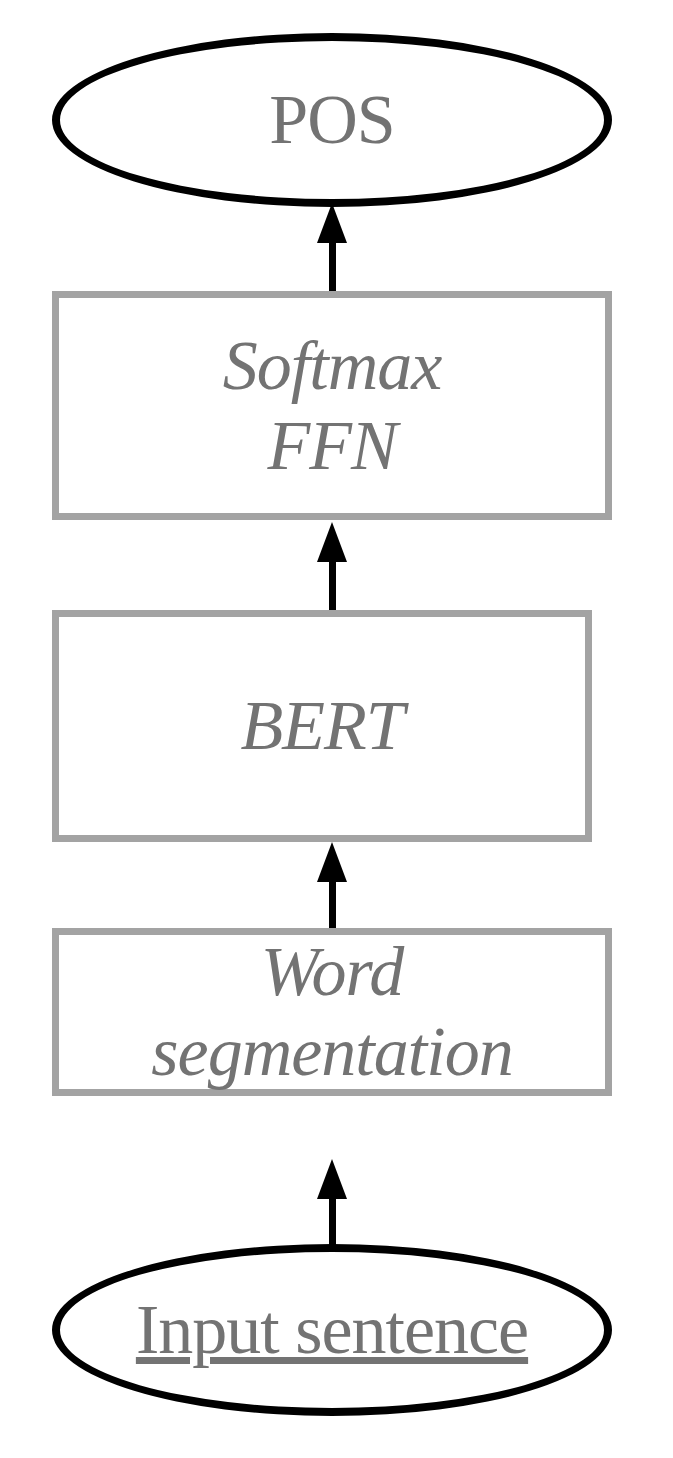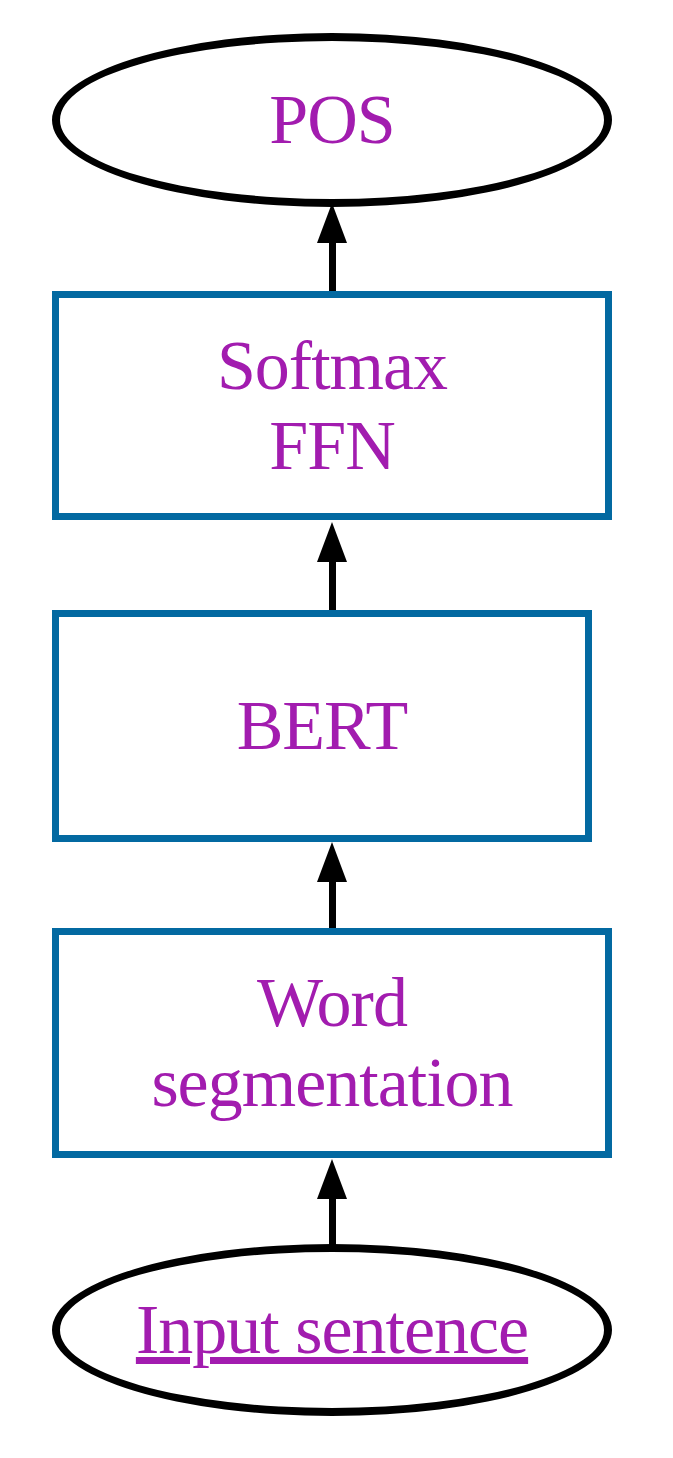--- a/index.html
+++ b/index.html
@@ -6,34 +6,35 @@
     margin: 0;
     padding: 0;
     background: #ffffff;
   }
   .canvas {
     position: relative;
     width: 673px;
     height: 1458px;
     background: #ffffff;
     font-family: "Liberation Serif", serif;
-    color: #a21caf;
+    color: #737373;
     overflow: hidden;
   }
   .node {
     position: absolute;
     box-sizing: border-box;
     background: #ffffff;
     display: flex;
     align-items: center;
     justify-content: center;
     text-align: center;
   }
   .node.rect {
-    border: 7px solid #0369a1;
+    border: 7px solid #a3a3a3;
+    font-style: italic;
   }
   .node.ellipse {
     border: 8px solid #000000;
     border-radius: 50%;
   }
   .label {
     font-size: 70px;
     line-height: 80px;
     white-space: pre-line;
     letter-spacing: -1px;
@@ -85,21 +86,21 @@
 
   <div class="node rect" style="left:52px; top:610px; width:540px; height:232px;">
     <span class="label">BERT</span>
   </div>
 
   <div class="arrow" style="left:315px; top:842px; height:86px;">
     <div class="arrow-head"></div>
     <div class="arrow-stem"></div>
   </div>
 
-  <div class="node rect" style="left:52px; top:928px; width:560px; height:230px;">
+  <div class="node rect" style="left:52px; top:928px; width:560px; height:168px;">
     <span class="label">Word
 segmentation</span>
   </div>
 
   <div class="arrow" style="left:315px; top:1159px; height:88px;">
     <div class="arrow-head"></div>
     <div class="arrow-stem"></div>
   </div>
 
   <div class="node ellipse" style="left:52px; top:1244px; width:560px; height:172px;text-decoration:underline;">

